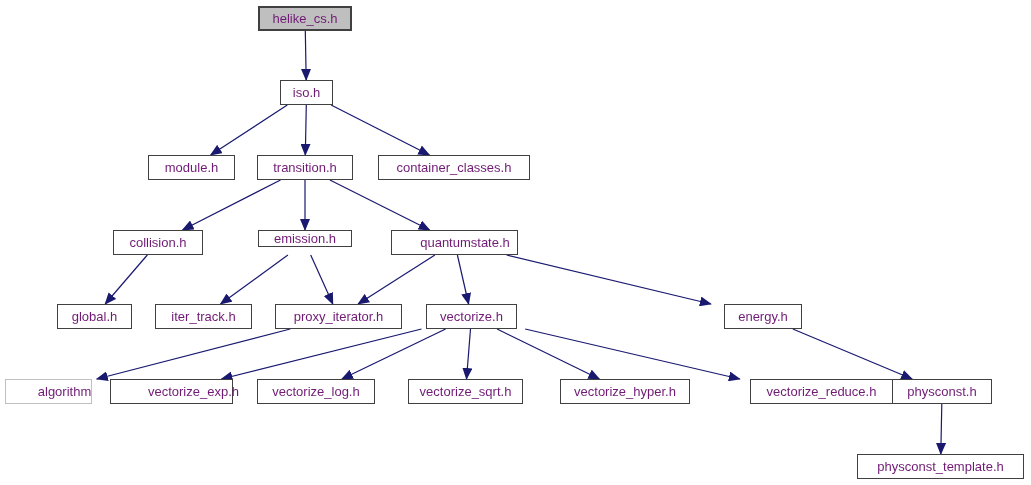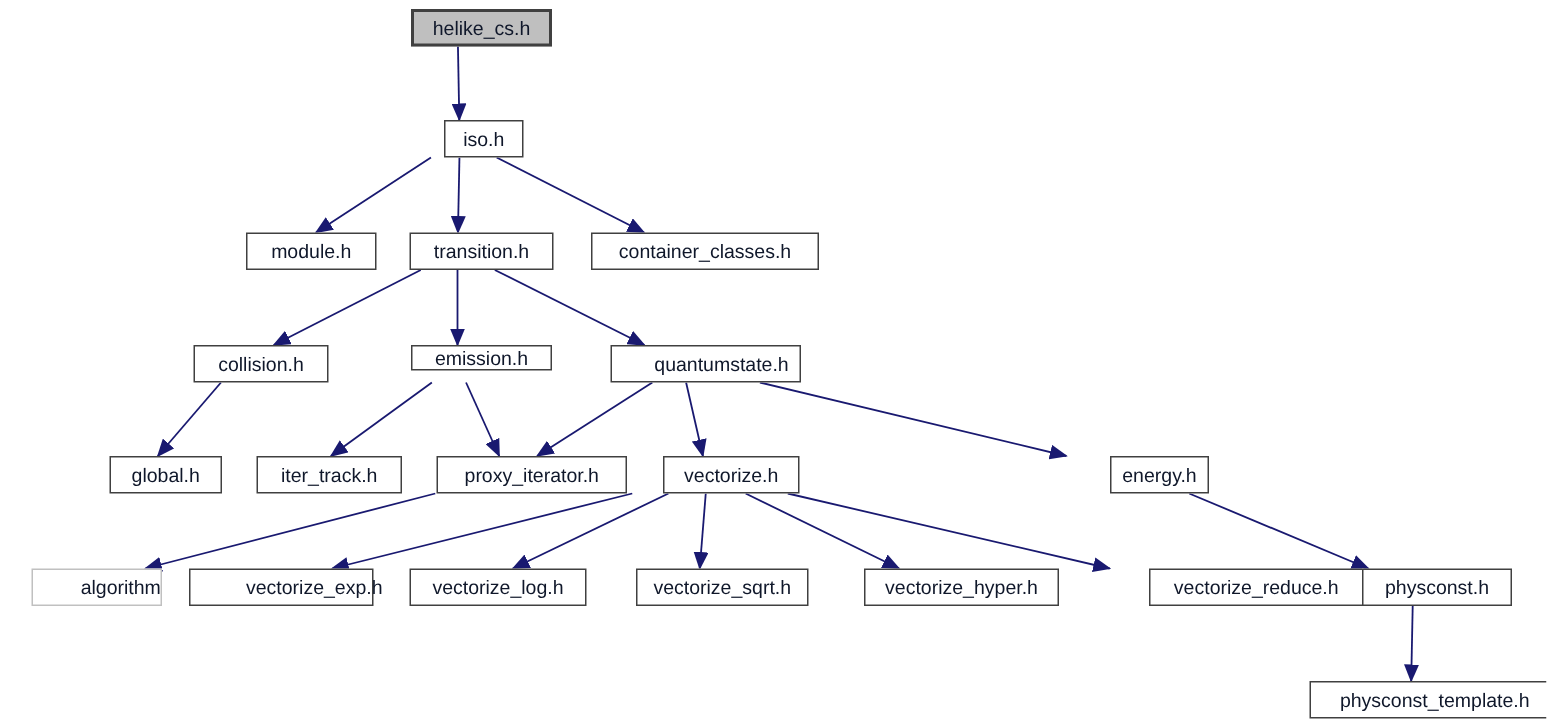--- a/index.html
+++ b/index.html
@@ -24,26 +24,25 @@
     pointer-events: none;
   }
   .node {
     position: absolute;
     box-sizing: border-box;
     display: flex;
     align-items: center;
     justify-content: center;
     background: #ffffff;
     border: 1px solid #404040;
-    color: #0f172a;
+    color: #701a75;
     font-size: 13px;
     line-height: 1;
     white-space: nowrap;
     cursor: pointer;
-    margin-left: 16px;
   }
   .node.root {
     background: #bfbfbf;
     border: 2px solid #404040;
     cursor: default;
   }
   .node.external {
     border: 1px solid #c0c0c0;
     cursor: default;
   }
@@ -109,21 +108,21 @@
     </div>
     <div class="node" style="left: 155px; top: 304px; width: 97px; height: 25px;">
       <span>iter_track.h</span>
     </div>
     <div class="node" style="left: 275px; top: 304px; width: 127px; height: 25px;">
       <span>proxy_iterator.h</span>
     </div>
     <div class="node" style="left: 426px; top: 304px; width: 91px; height: 25px;">
       <span>vectorize.h</span>
     </div>
-    <div class="node" style="left: 724px; top: 304px; width: 66px; height: 25px; justify-content: center;">
+    <div class="node" style="left: 724px; top: 304px; width: 78px; height: 25px; justify-content: center;">
       <span>energy.h</span>
     </div>
     <div class="node external" style="left: 5px; top: 379px; width: 87px; height: 25px; padding-left: 32px;">
       <span>algorithm</span>
     </div>
     <div class="node" style="left: 110px; top: 379px; width: 123px; height: 25px; padding-left: 44px;">
       <span>vectorize_exp.h</span>
     </div>
     <div class="node" style="left: 257px; top: 379px; width: 118px; height: 25px;">
       <span>vectorize_log.h</span>

